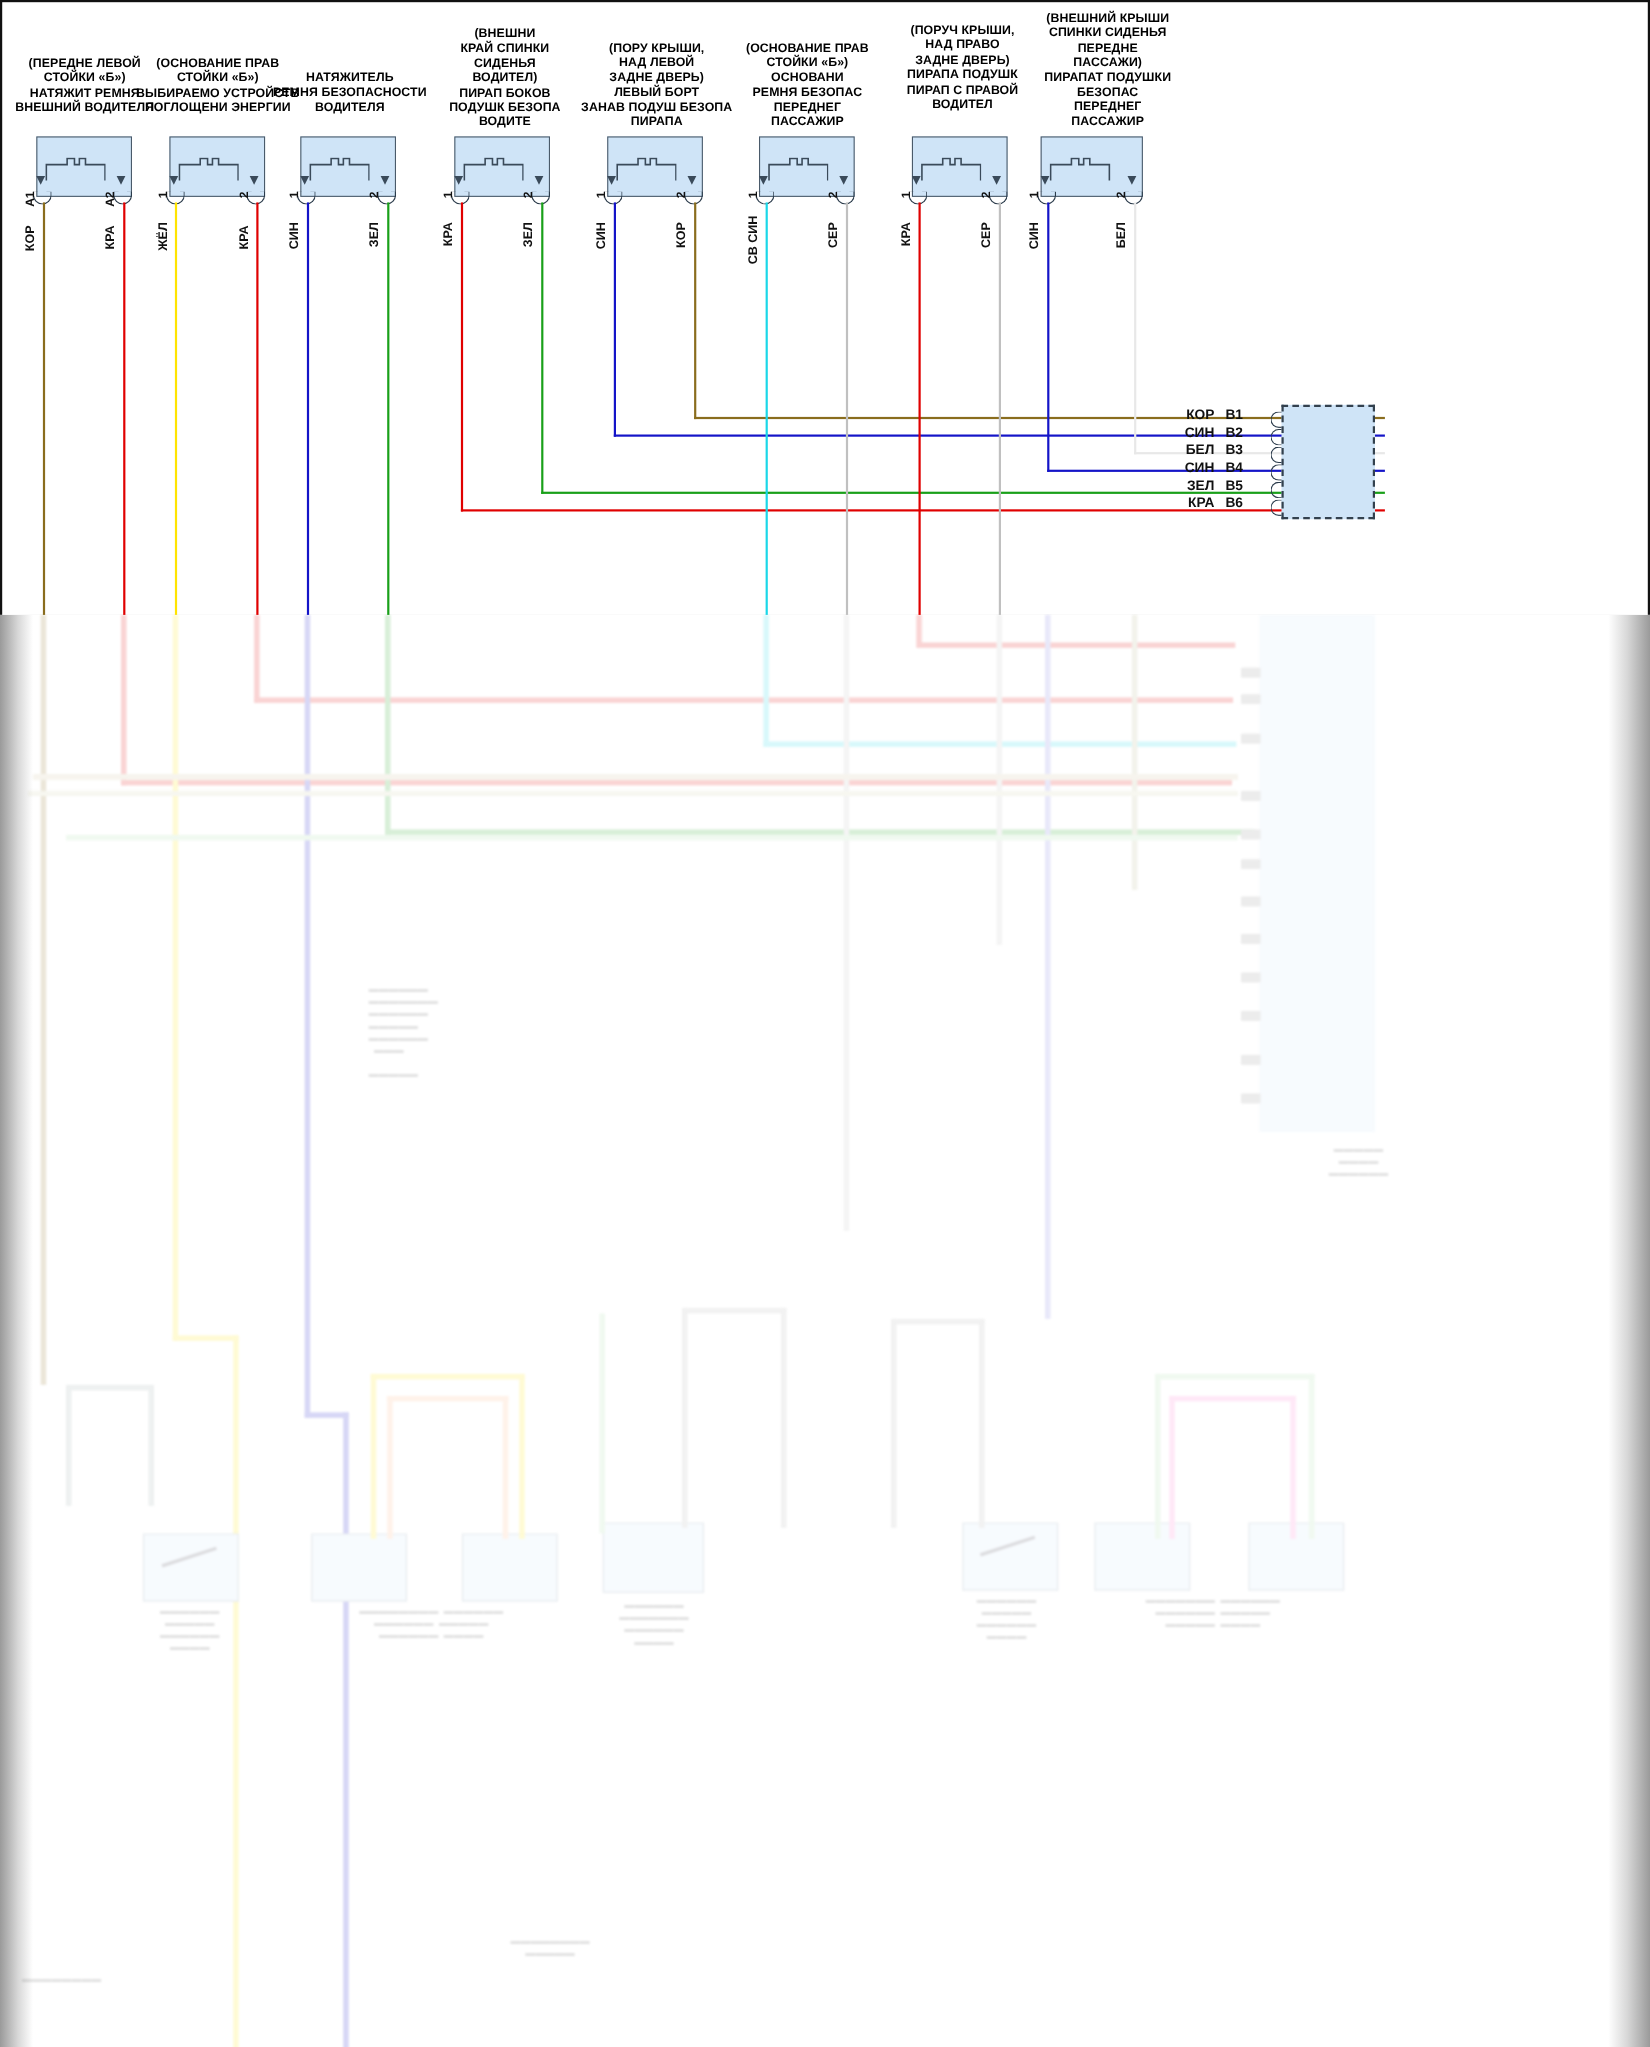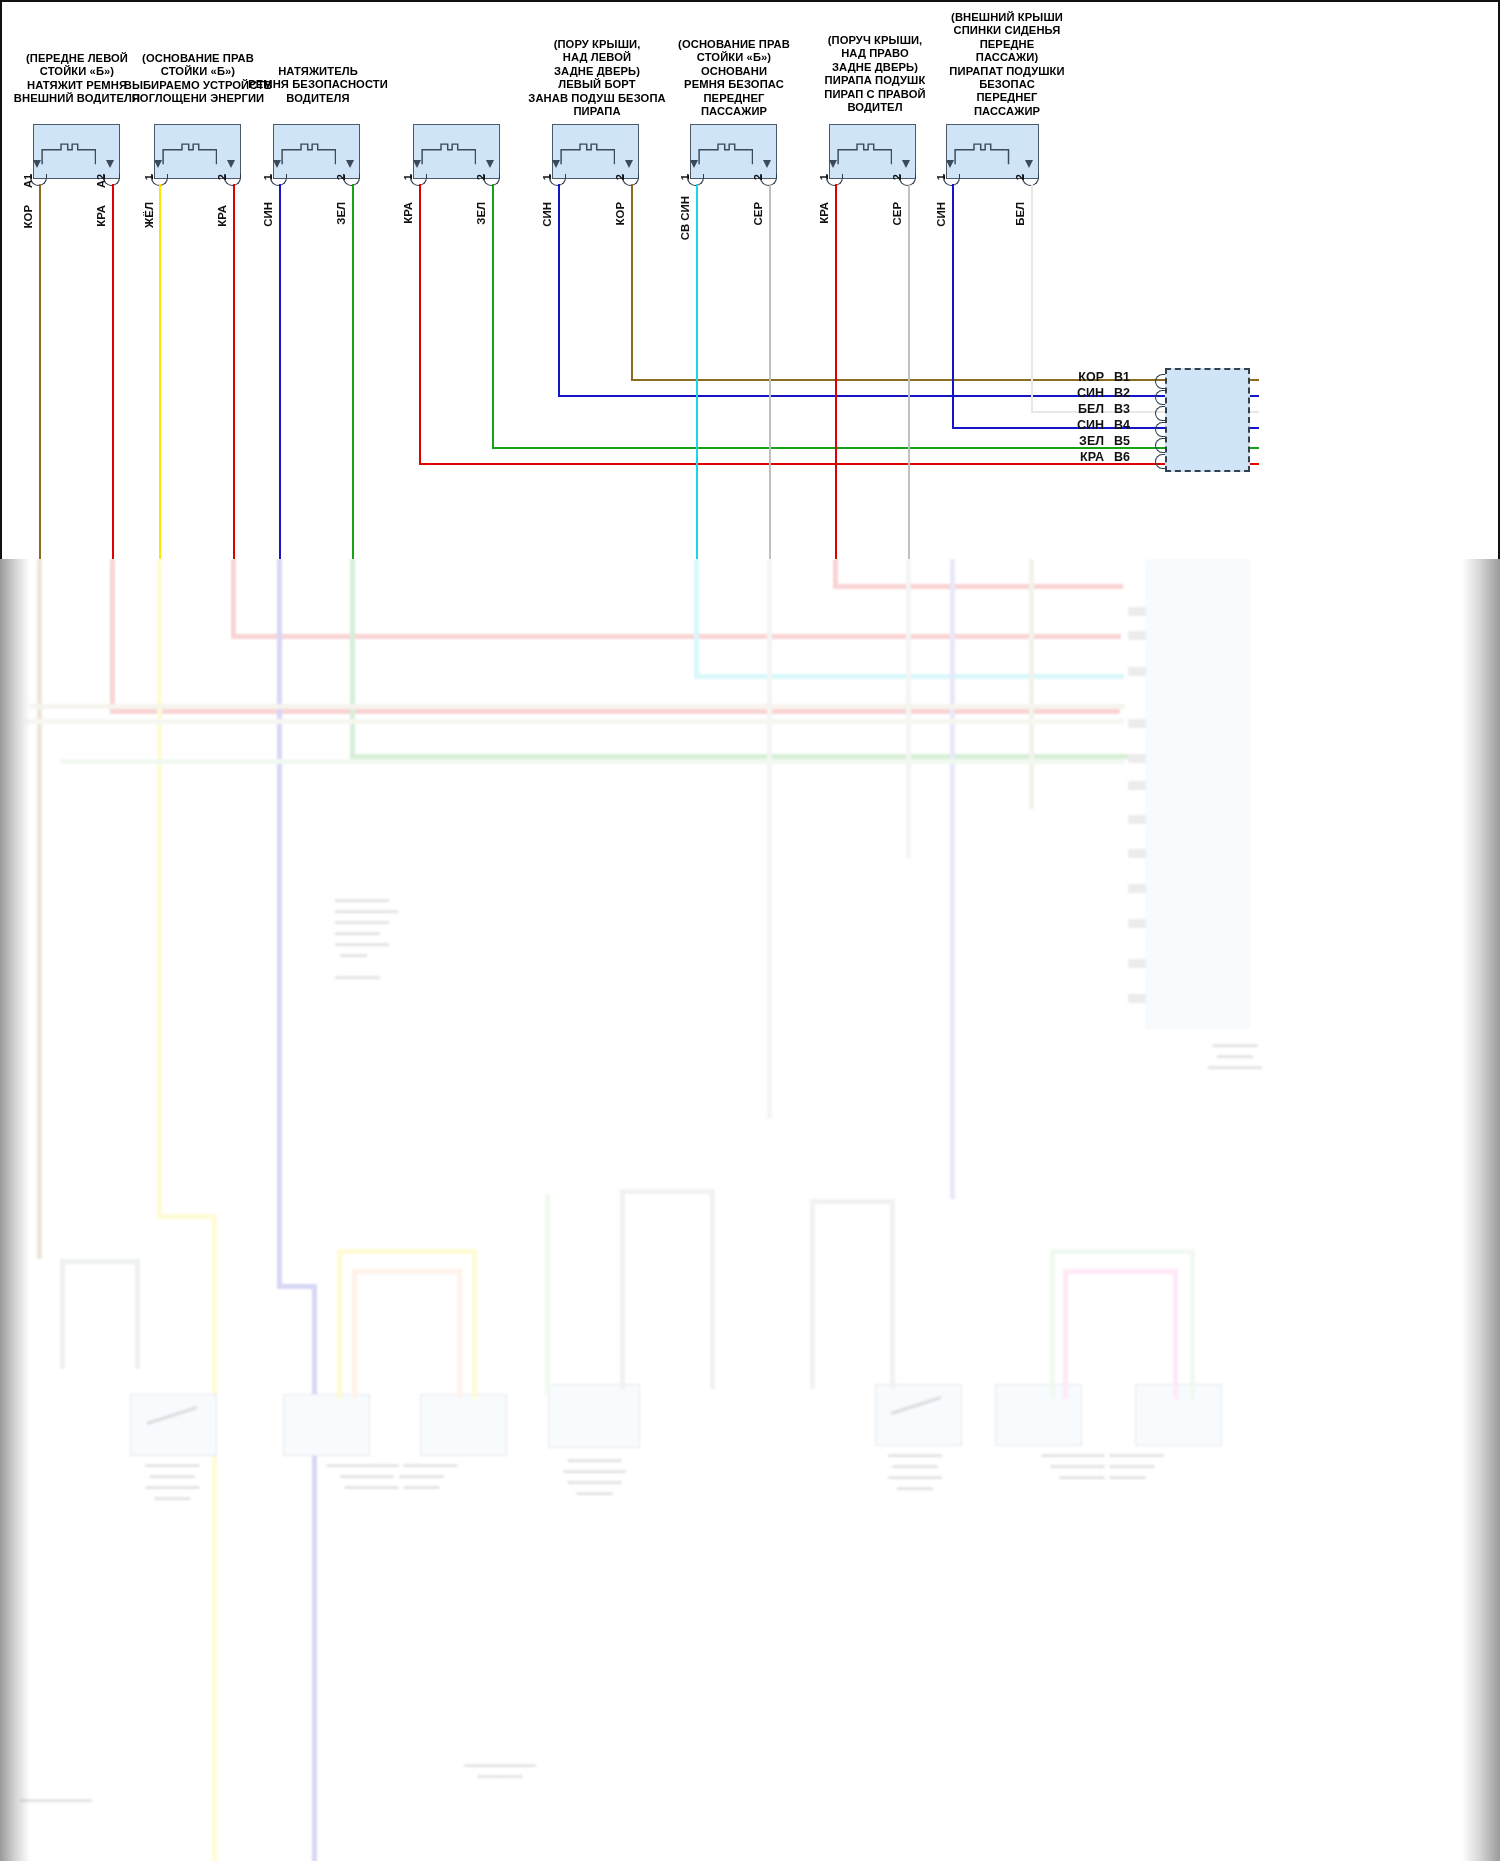--- a/index.html
+++ b/index.html
@@ -69,37 +69,46 @@
       <div>(ОСНОВАНИЕ ПРАВ</div>
         <div>СТОЙКИ «Б»)</div>
       <div>ВЫБИРАЕМО УСТРОЙСТВ</div>
         <div>ПОГЛОЩЕНИ ЭНЕРГИИ</div>
     </div>
     <div class="conn-title" style="left:246px;top:63px;width:140px;">
       <div>НАТЯЖИТЕЛЬ</div>
         <div>РЕМНЯ БЕЗОПАСНОСТИ</div>
       <div>ВОДИТЕЛЯ</div>
     </div>
+    <div class="conn-title" style="left:396px;top:23px;width:122px;">
+      <div>(ВНЕШНИ</div>
+        <div>КРАЙ СПИНКИ</div>
+      <div>СИДЕНЬЯ</div>
+        <div>ВОДИТЕЛ)</div>
+      <div>ПИРАП БОКОВ</div>
+        <div>ПОДУШК БЕЗОПА</div>
+      <div>ВОДИТЕ</div>
+    </div>
     <div class="conn-title" style="left:522px;top:36px;width:146px;">
       <div>(ПОРУ КРЫШИ,</div>
         <div>НАД ЛЕВОЙ</div>
       <div>ЗАДНЕ ДВЕРЬ)</div>
         <div>ЛЕВЫЙ БОРТ</div>
       <div>ЗАНАВ ПОДУШ БЕЗОПА</div>
         <div>ПИРАПА</div>
     </div>
     <div class="conn-title" style="left:662px;top:36px;width:140px;">
       <div>(ОСНОВАНИЕ ПРАВ</div>
         <div>СТОЙКИ «Б»)</div>
       <div>ОСНОВАНИ</div>
         <div>РЕМНЯ БЕЗОПАС</div>
       <div>ПЕРЕДНЕГ</div>
         <div>ПАССАЖИР</div>
     </div>
-    <div class="conn-title" style="left:802px;top:32px;width:142px;">
+    <div class="conn-title" style="left:802px;top:20px;width:142px;">
       <div>(ПОРУЧ КРЫШИ,</div>
         <div>НАД ПРАВО</div>
       <div>ЗАДНЕ ДВЕРЬ)</div>
         <div>ПИРАПА ПОДУШК</div>
       <div>ПИРАП С ПРАВОЙ</div>
         <div>ВОДИТЕЛ</div>
     </div>
     <div class="conn-title" style="left:930px;top:9px;width:150px;">
       <div>(ВНЕШНИЙ КРЫШИ</div>
         <div>СПИНКИ СИДЕНЬЯ</div>

